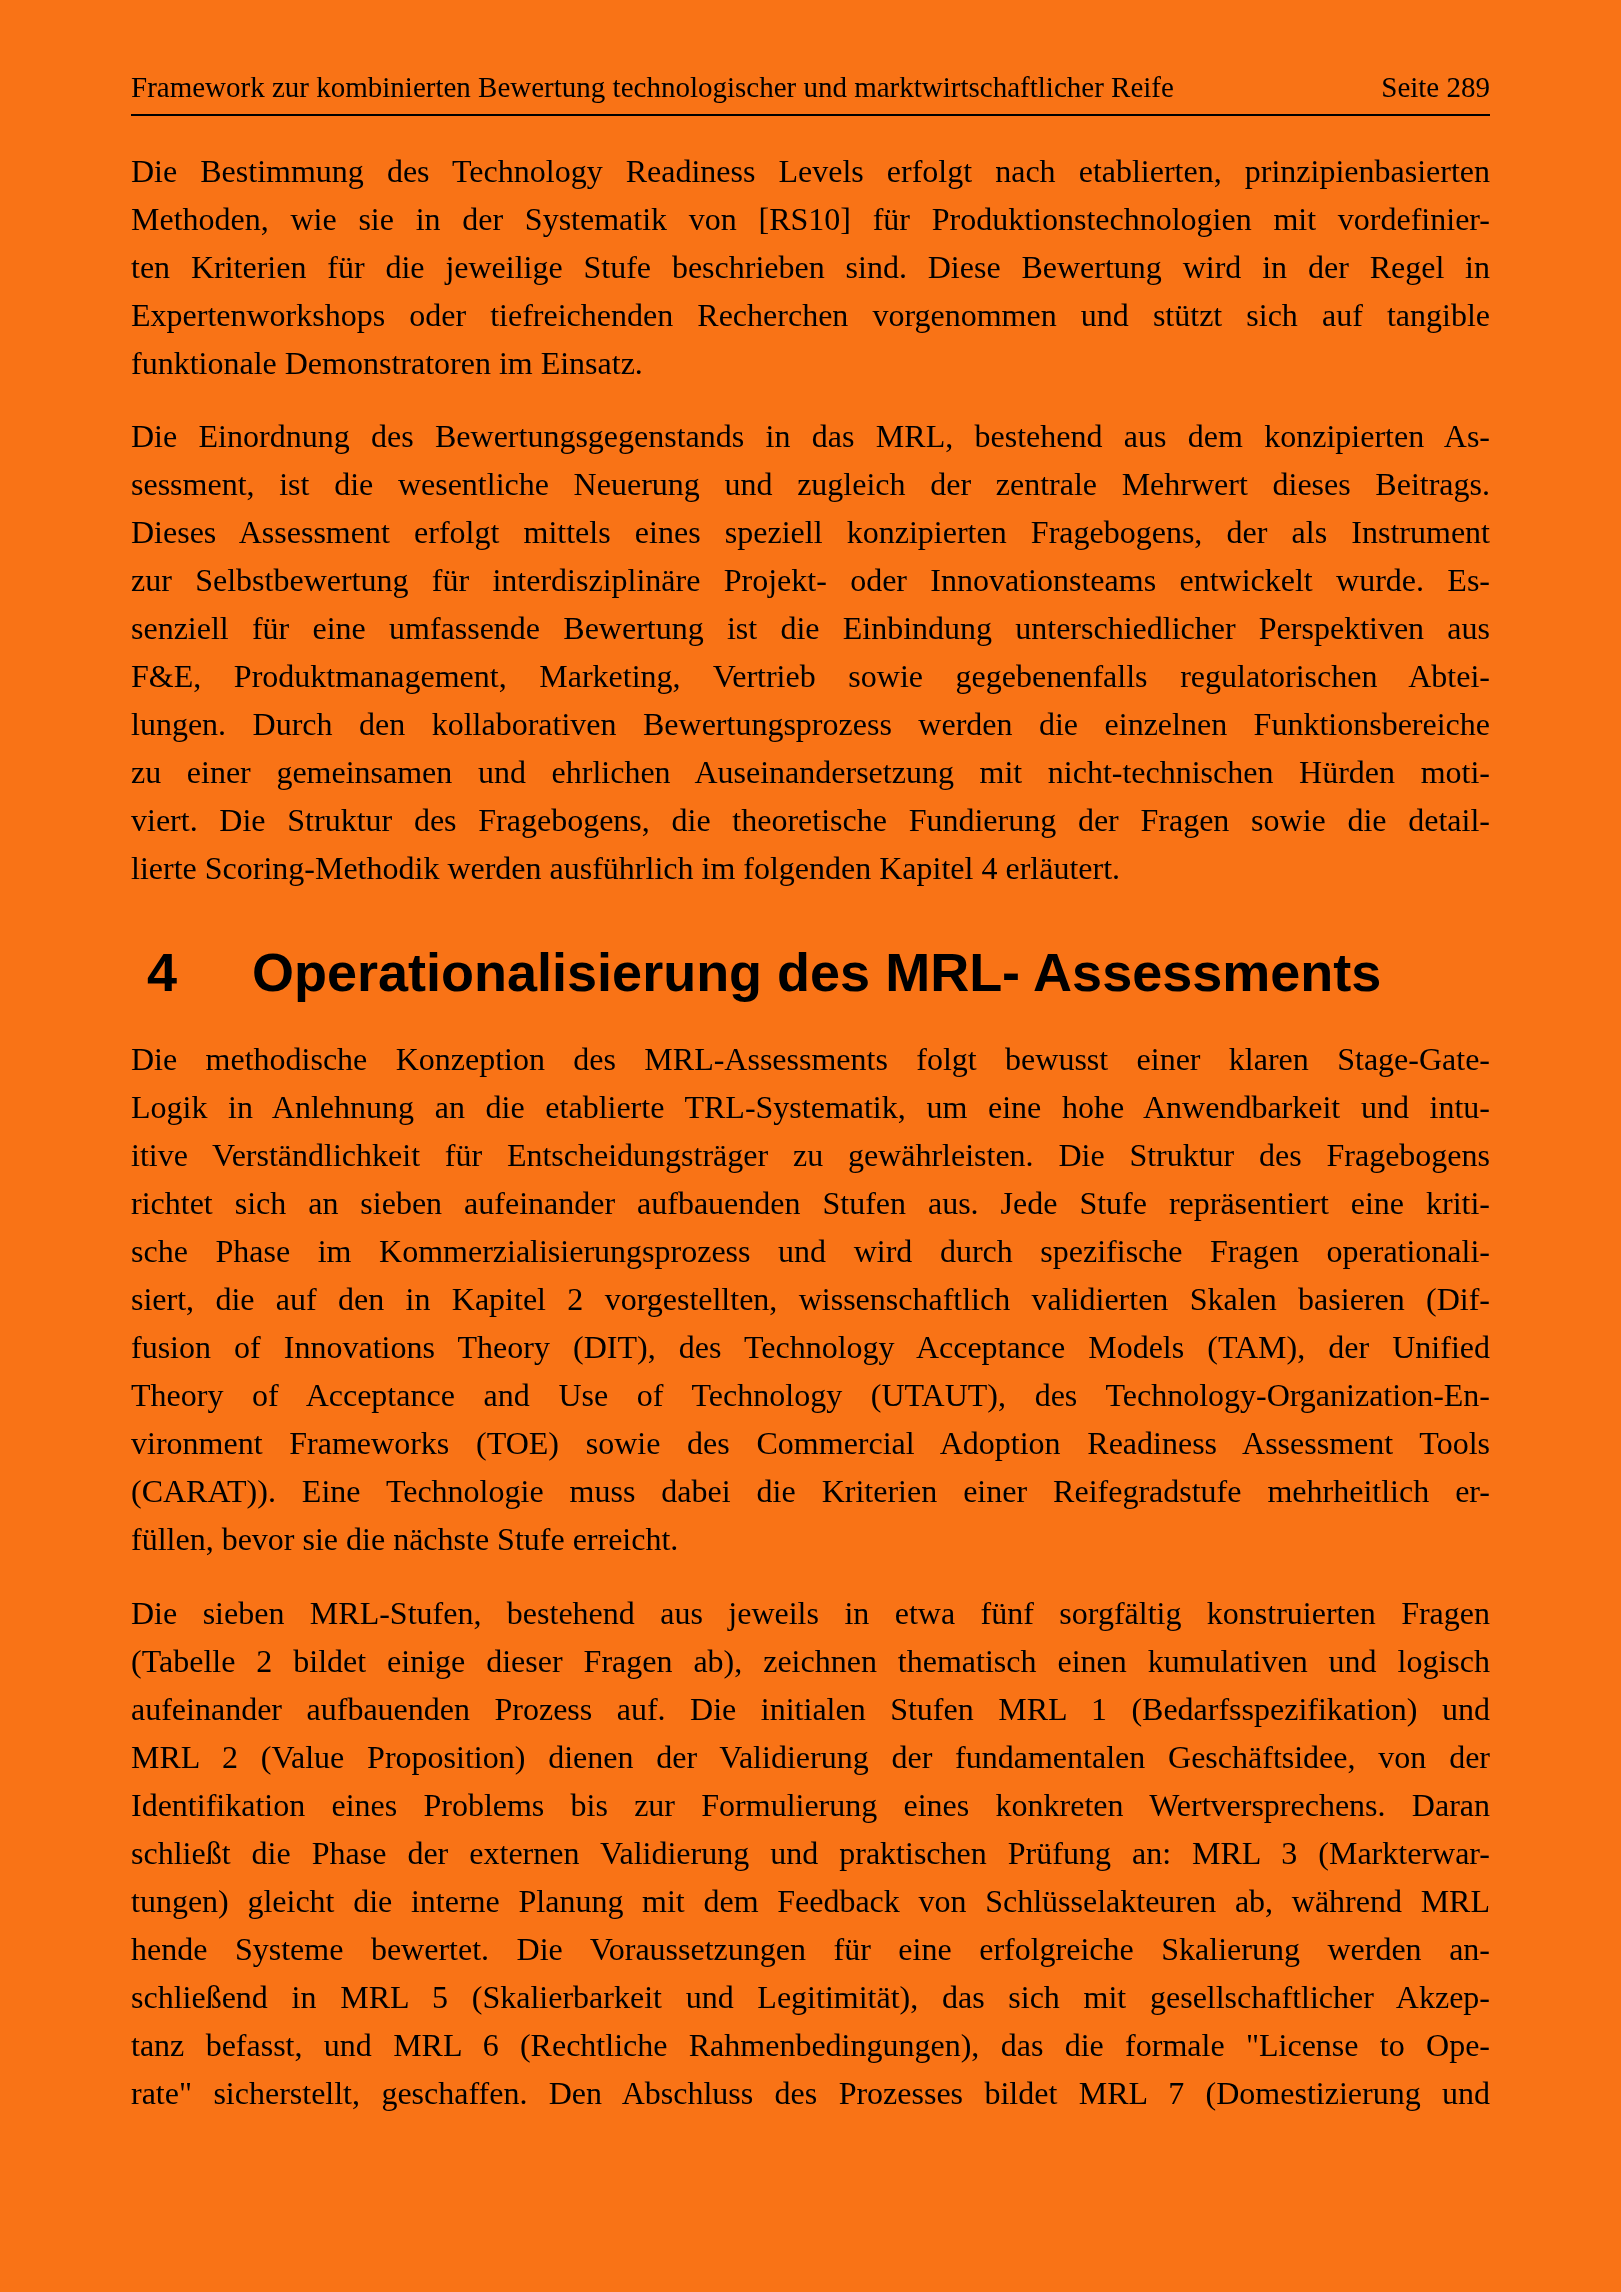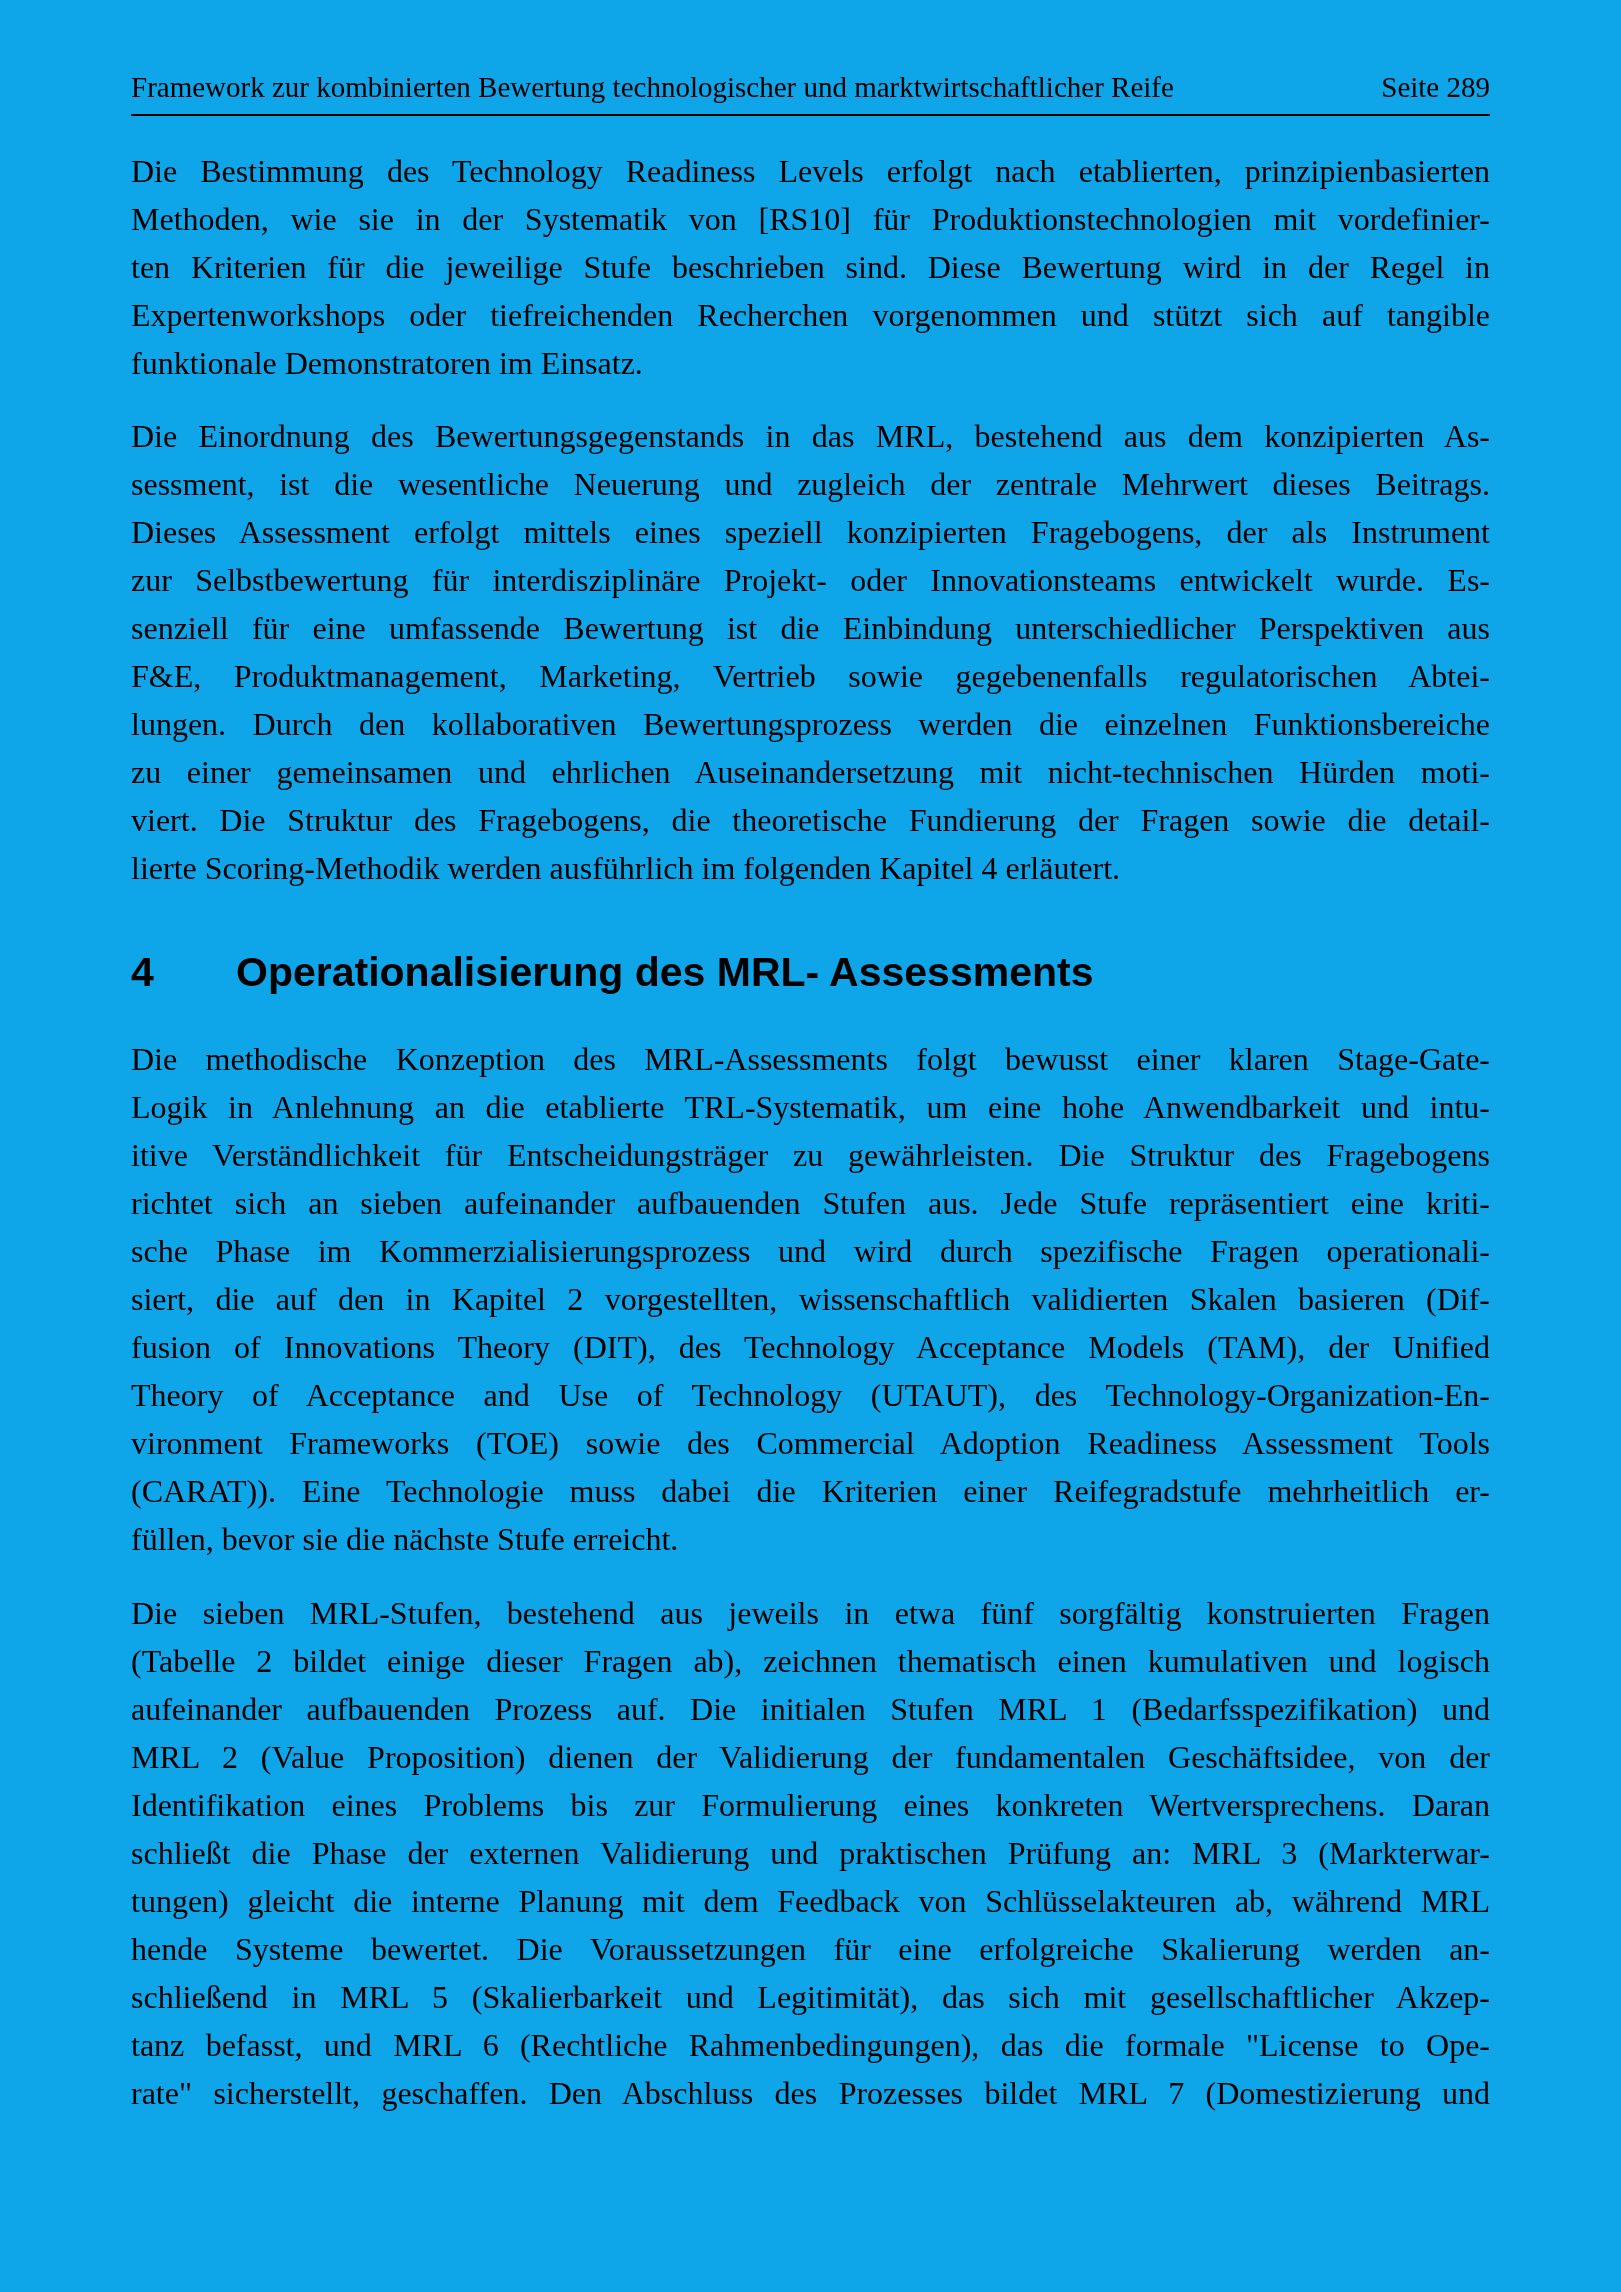--- a/index.html
+++ b/index.html
@@ -5,21 +5,21 @@
   html, body {
     margin: 0;
     padding: 0;
     background: #ffffff;
   }
   .page {
     position: relative;
     width: 1621px;
     height: 2293px;
     margin: 0 auto;
-    background: #0ea5e9;
+    background: #f97316;
     color: #000000;
     font-family: "Liberation Serif", "DejaVu Serif", serif;
     font-size: 32px;
     box-sizing: border-box;
     padding: 71px 131px 0 131px;
     overflow: hidden;
   }
   .running-header {
     display: flex;
     justify-content: space-between;
@@ -43,23 +43,23 @@
     overflow: visible;
   }
   .line.last {
     text-align: right;
     text-align-last: left;
     white-space: normal;
   }
   .section-heading {
     font-family: "Liberation Sans", "DejaVu Sans", sans-serif;
     font-weight: bold;
-    font-size: 41px;
+    font-size: 54px;
     line-height: 51px;
-    margin: 55px 0 37px 0;
+    margin: 55px 0 37px 16px;
     white-space: nowrap;
   }
   .section-heading .num {
     display: inline-block;
     width: 105px;
   }
 </style>
 </head>
 <body>
 

